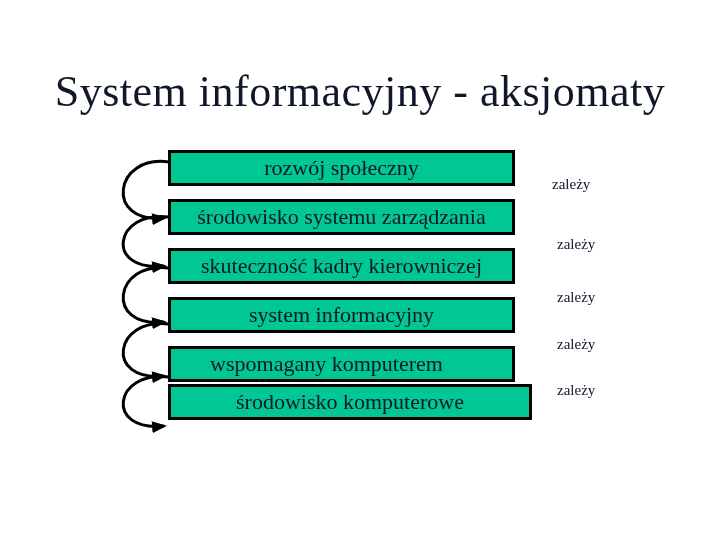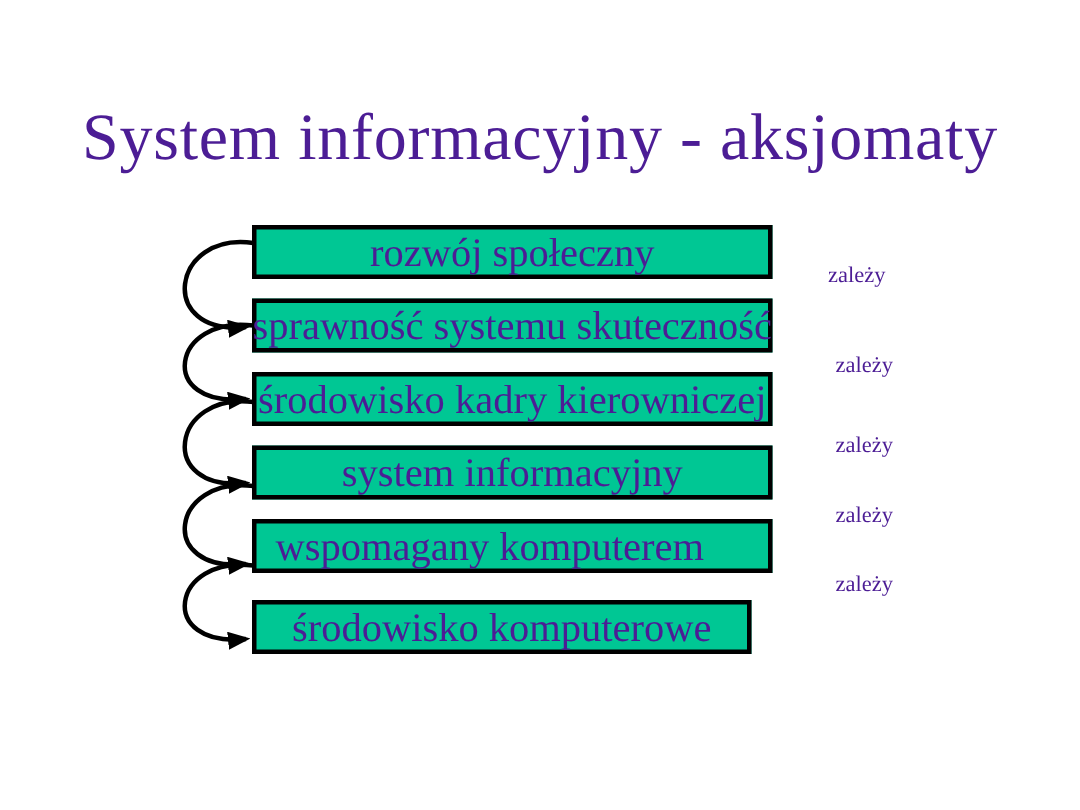--- a/index.html
+++ b/index.html
@@ -7,21 +7,21 @@
     padding: 0;
     background: #ffffff;
   }
   .slide {
     position: relative;
     width: 720px;
     height: 540px;
     background: #ffffff;
     overflow: hidden;
     font-family: "Liberation Serif", "DejaVu Serif", serif;
-    color: #4c1d95;
+    color: #0f172a;
   }
   .slide-title {
     position: absolute;
     top: 66px;
     left: 0;
     width: 720px;
     text-align: center;
     font-size: 44px;
     font-weight: normal;
     letter-spacing: 0.5px;
@@ -40,30 +40,30 @@
     position: absolute;
     left: 168px;
     width: 347px;
     height: 36px;
     box-sizing: border-box;
     background: var(--box-fill, #00C794);
     border: 3px solid var(--box-border, #000000);
     display: flex;
     align-items: center;
     justify-content: center;
-    font-size: 27px;
+    font-size: 22px;
     line-height: 1;
     white-space: nowrap;
   }
   .box-1 { top: 150px; }
   .box-2 { top: 199px; }
   .box-3 { top: 248px; }
   .box-4 { top: 297px; text-align: right; }
   .box-5 { top: 346px; padding-right: 30px; }
-  .box-6 { top: 400px; width: 333px; }
+  .box-6 { top: 384px; width: 364px; }
   .dep-label {
     position: absolute;
     font-size: 15px;
     line-height: 1.1;
     white-space: nowrap;
   }
   .dep-1 { left: 552px; top: 176px; }
   .dep-2 { left: 557px; top: 236px; }
   .dep-3 { left: 557px; top: 289px; }
   .dep-4 { left: 557px; top: 336px; }
@@ -86,24 +86,24 @@
     <path d="M 169 217 C 114 210, 104 272, 164 266" fill="none" stroke="#000000" stroke-width="3" marker-end="url(#ah)"></path>
     <path d="M 169 268 C 114 261, 104 328, 164 322" fill="none" stroke="#000000" stroke-width="3" marker-end="url(#ah)"></path>
     <path d="M 169 324 C 114 317, 104 382, 164 376" fill="none" stroke="#000000" stroke-width="3" marker-end="url(#ah)"></path>
     <path d="M 169 377 C 114 370, 104 432, 164 426" fill="none" stroke="#000000" stroke-width="3" marker-end="url(#ah)"></path>
   </svg>
 
   <div class="axiom-box box-1">
     <span>rozwój społeczny</span>
   </div>
   <div class="axiom-box box-2">
-    <span>sprawność systemu skuteczność</span>
+    <span>środowisko systemu zarządzania</span>
   </div>
   <div class="axiom-box box-3">
-    <span>środowisko kadry kierowniczej</span>
+    <span>skuteczność kadry kierowniczej</span>
   </div>
   <div class="axiom-box box-4">
     <span>system informacyjny</span>
   </div>
   <div class="axiom-box box-5">
     <span>wspomagany komputerem</span>
   </div>
   <div class="axiom-box box-6">
     <span>środowisko komputerowe</span>
   </div>

